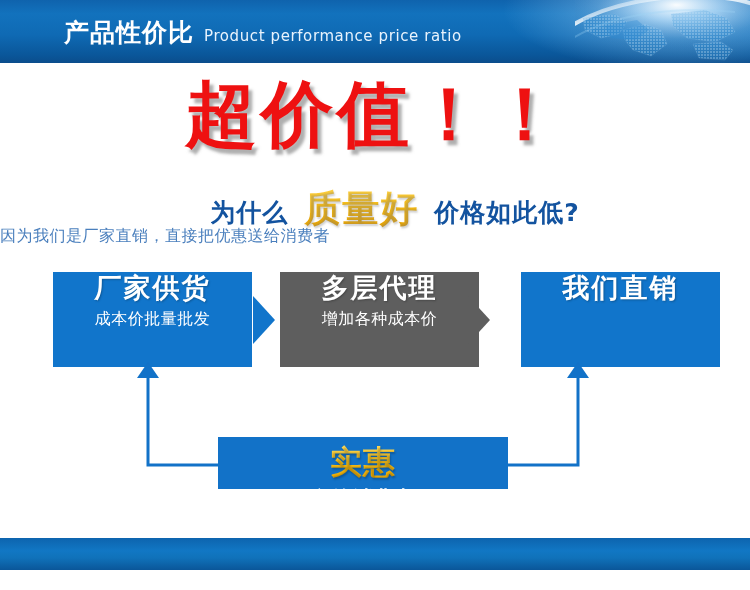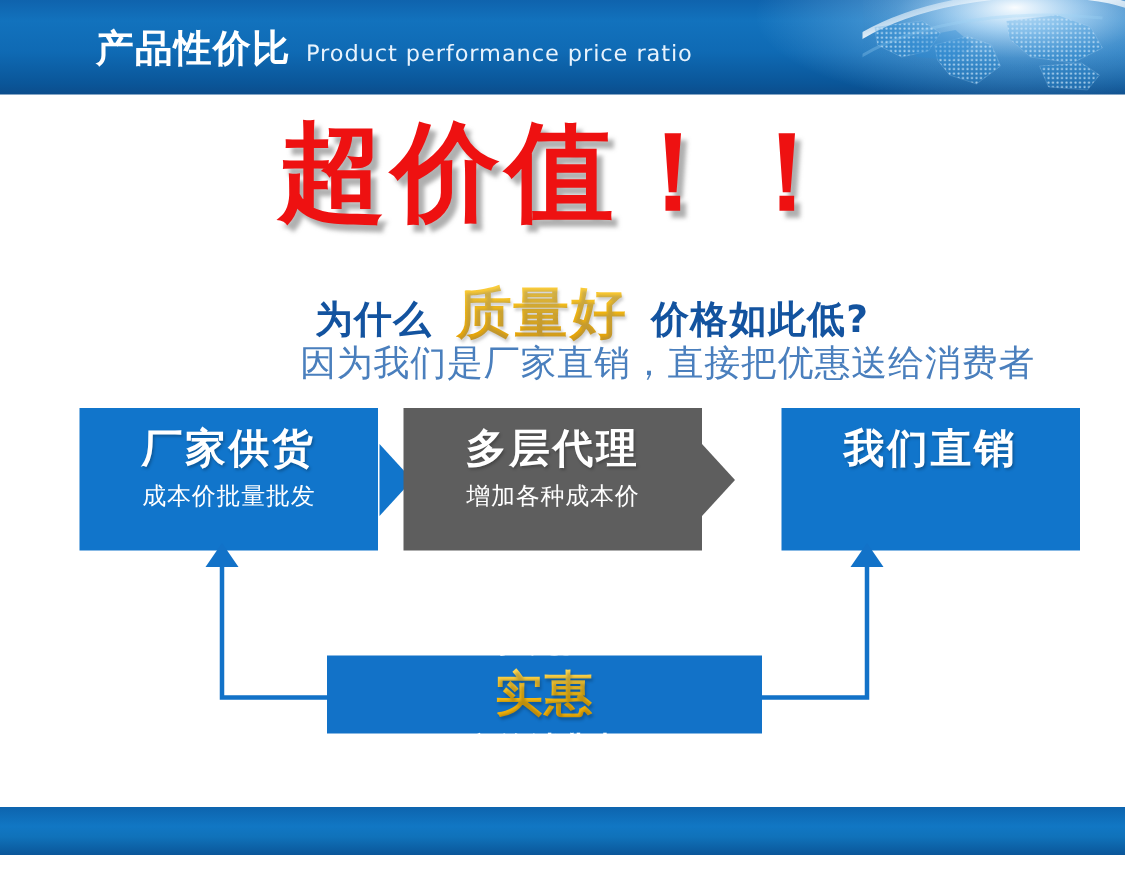--- a/index.html
+++ b/index.html
@@ -103,45 +103,45 @@
     font-size: 25px;
     font-weight: bold;
     color: #13539f;
     letter-spacing: 1px;
   }
 
   .reason-line {
     position: absolute;
     left: 0; top: 226px;
     width: 690px;
-    text-align: right;
-    font-size: 24px;
+    text-align: left;
+    font-size: 16px;
     color: #4a7fbd;
     letter-spacing: 0.5px;
     white-space: nowrap;
   }
 
   
   .flow {
     position: absolute;
     left: 53px; top: 272px;
     width: 629px; height: 95px;
   }
   .flow-box {
     position: absolute;
     top: 0;
     height: 95px;
     width: 199px;
     text-align: center;
     color: #ffffff;
     box-sizing: border-box;
-    padding-top: 12px;
+    padding-top: 0;
   }
   .flow-box.b1 { left: 0px;   background: #1175cb; }
-  .flow-box.b2 { left: 216px; background: #5e5e5e; }
+  .flow-box.b2 { left: 227px; background: #5e5e5e; }
   .flow-box.b3 { left: 430px; background: #1175cb; margin-left: 38px; }
 
   .flow-title {
     font-size: 27px;
     font-weight: bold;
     letter-spacing: 2px;
     line-height: 1.15;
     text-shadow: 1px 1px 2px rgba(0,0,0,0.25);
   }
   .flow-sub {

